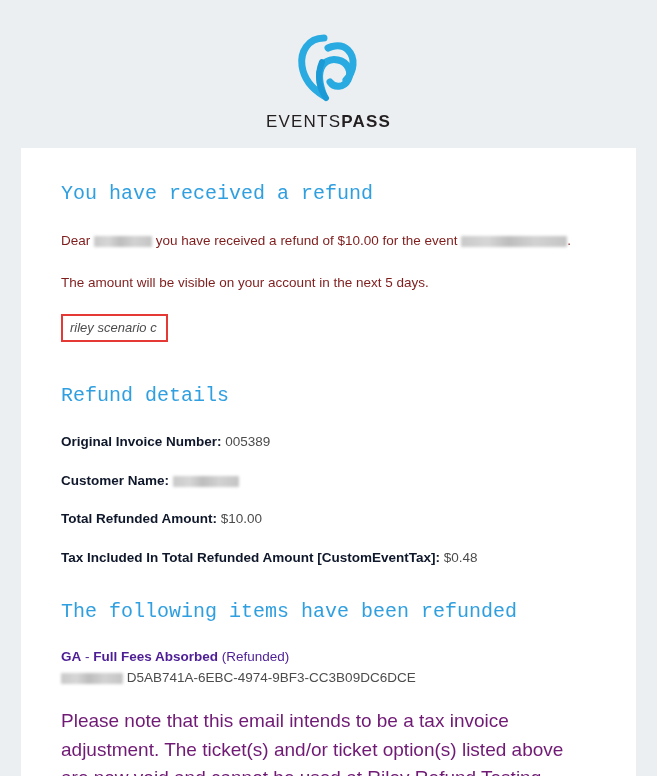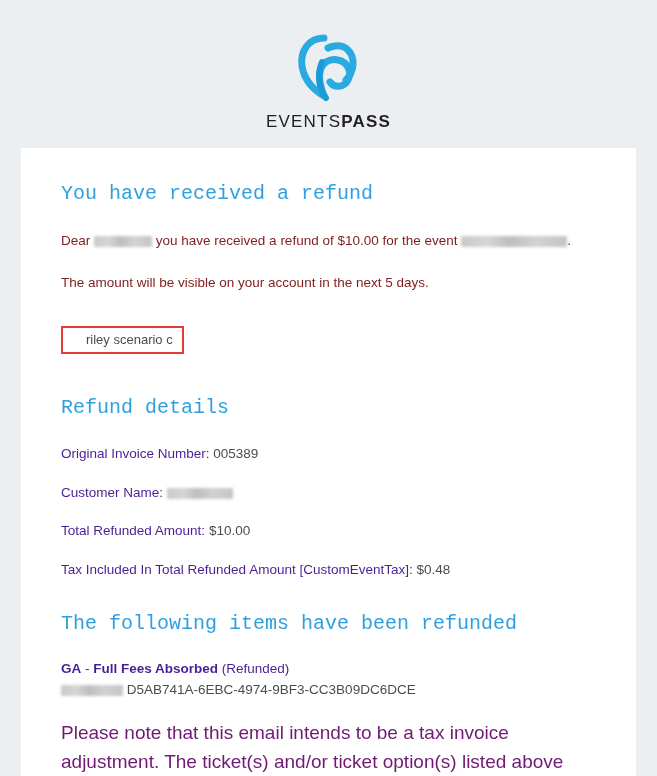--- a/index.html
+++ b/index.html
@@ -77,34 +77,35 @@
     border-radius: 1px;
     height: 11px;
   }
   .redact.w1 { width: 58px; }
   .redact.w2 { width: 106px; }
   .redact.w3 { width: 66px; }
   .redact.w4 { width: 62px; }
   .boxed {
     display: inline-block;
     border: 2px solid #e53935;
-    padding: 4px 9px 5px 23px;
+    padding: 4px 9px 5px 7px;
     font-size: 13px;
     color: #4c4c4c;
-    margin: 12px 0 8px 0;
+    margin: 0 0 8px 0;
+    font-style: italic;
   }
   .detail-row {
     font-size: 13.5px;
     margin: 0 0 21px 0;
     color: #4c4c4c;
     line-height: 1.3;
   }
   .detail-row b {
-    font-weight: normal;
-    color: #4c1d95;
+    font-weight: bold;
+    color: #0f172a;
   }
   .item-line {
     font-size: 13.5px;
     margin: 18px 0 6px 0;
     color: #4c1d95;
   }
   .item-line b { font-weight: bold; }
   .code-line {
     font-size: 13.5px;
     margin: 0 0 22px 0;

